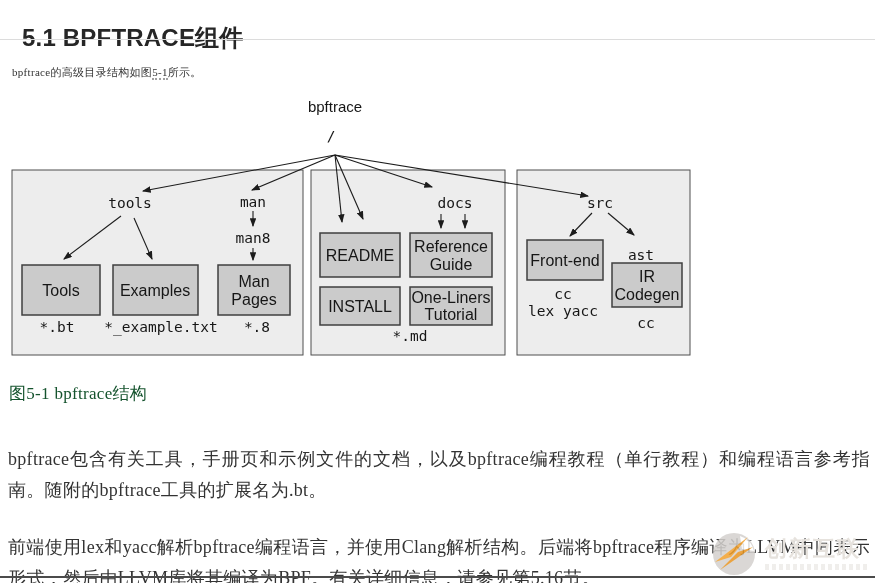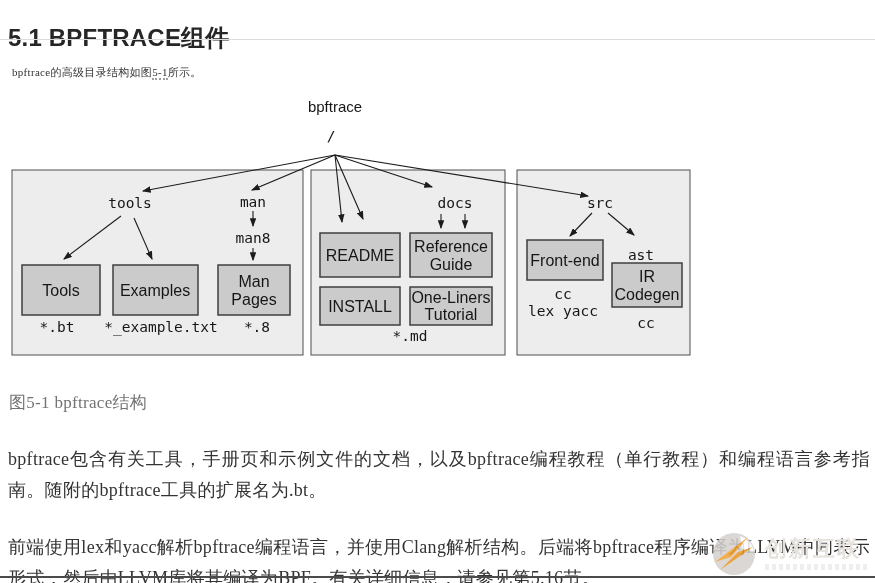--- a/index.html
+++ b/index.html
@@ -2,28 +2,28 @@
 <html><head>
 <meta charset="utf-8">
 <style>
   html,body{margin:0;padding:0}
   body{
     width:875px;height:583px;position:relative;overflow:hidden;background:#ffffff;
     font-family:"Liberation Serif","DejaVu Serif",serif;color:#333;
   }
   .page-title{
     position:absolute;left:0;top:0;width:875px;box-sizing:border-box;
-    padding:6px 8px 0 8px;
+    padding:6px 8px 0 22px;
     font-family:"Liberation Sans","DejaVu Sans",sans-serif;
     font-weight:700;font-size:24px;color:#262626;letter-spacing:.2px;
   }
   .title-rule{position:absolute;left:0;top:39px;width:875px;height:1px;background:#dcdcdc}
   .intro{position:absolute;left:12px;top:54px;font-size:11px;letter-spacing:.3px}
   .doclink{color:inherit;text-decoration:none;border-bottom:2px dotted #9f9f9f;cursor:pointer}
-  .figure-caption{position:absolute;left:9px;top:391px;font-size:17px;color:#737373;letter-spacing:.3px}
+  .figure-caption{position:absolute;left:9px;top:382px;font-size:17px;color:#14532d;letter-spacing:.3px}
   .para{position:absolute;left:8px;width:862px;font-size:18px;line-height:31px;letter-spacing:.3px;text-align:justify}
   .para.p1{top:426px}
   .para.p2{top:514px}
   .bottom-rule{position:absolute;left:0;top:576px;width:875px;height:2px;background:#4b4b4b}
 
   
   .diagram{position:absolute;left:0;top:92px;width:700px;height:272px}
   .gbox{fill:#ededed;stroke:#4f4f4f;stroke-width:1}
   .nbox{fill:#cbcbcb;stroke:#3f3f3f;stroke-width:1.5}
   svg text{text-anchor:middle;fill:#161616}

